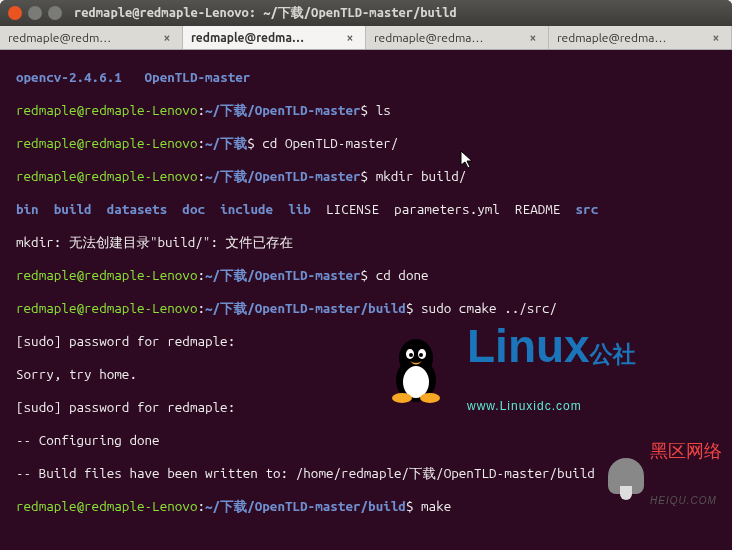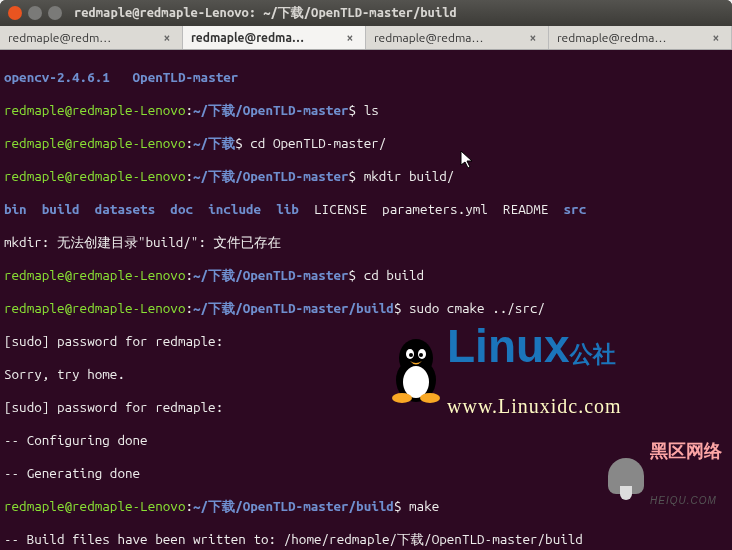--- a/index.html
+++ b/index.html
@@ -56,54 +56,54 @@
 .tab.active { background: #f5f4f2; font-weight: bold; }
 .tab-label { white-space: nowrap; overflow: hidden; text-overflow: ellipsis; flex: 1; }
 .tab-close {
   width: 14px; height: 14px; margin-left: 6px;
   display: flex; align-items: center; justify-content: center;
   color: #666; font-weight: bold;
 }
 .terminal {
   flex: 1;
   background: #2d0922;
-  padding: 2px 4px;
+  padding: 2px 16px;
   color: #d3d7cf;
   font-family: "Ubuntu Mono", "DejaVu Sans Mono", monospace;
   font-size: 13.5px;
   line-height: 16.5px;
   white-space: pre;
   overflow: hidden;
   position: relative;
 }
 .ln { display: block; }
 .blue { color: #6f8fcf; font-weight: bold; }
 .green { color: #8ae234; }
 .white { color: #eeeeec; }
 .watermark1 {
   position: absolute;
   top: 240px; left: 385px;
   display: flex; align-items: center;
   pointer-events: none;
 }
 .penguin { width: 62px; height: 70px; }
-.wm-text { margin-left: 0; }
+.wm-text { margin-left: 20px; }
 .wm-main { font-family: Arial, sans-serif; font-size: 46px; font-weight: bold; color: #1b75bb; line-height: 1; }
-.wm-sub { font-family: Liberation Serif, serif; font-size: 20px; color: #fef9c3; letter-spacing: 1px; margin-top: -4px; }
+.wm-sub { font-family: Liberation Sans, sans-serif; font-size: 12px; color: #5eead4; letter-spacing: 1px; margin-top: -4px; }
 .wm-cn { font-family: sans-serif; font-size: 23px; color: #1b75bb; font-weight: bold; }
 .watermark2 {
   position: absolute;
   bottom: 8px; right: 10px;
   display: flex; align-items: center;
   pointer-events: none;
 }
 .mushroom { width: 36px; height: 36px; background: #888; border-radius: 18px 18px 8px 8px; position: relative; }
 .mushroom::after { content: ""; position: absolute; width: 12px; height: 14px; background: #ddd; bottom: -6px; left: 12px; border-radius: 0 0 6px 6px; }
 .wm2-text { margin-left: 6px; font-family: sans-serif; }
-.wm2-main { font-size: 18px; font-weight: bold; color: #fca5a5; }
+.wm2-main { font-size: 18px; font-weight: normal; color: #ef4444; }
 .wm2-sub { font-size: 10px; color: #555; letter-spacing: 1px; font-style: italic; }
 .mouse-cursor {
   position: absolute;
   top: 100px; left: 460px;
   pointer-events: none;
 }
 </style>
 </head>
 <body>
 
@@ -134,29 +134,28 @@
     </div>
   </div>
 
   <div class="terminal">
 <span class="ln"><span class="blue">opencv-2.4.6.1</span>   <span class="blue">OpenTLD-master</span></span>
 <span class="ln"><span class="green">redmaple@redmaple-Lenovo</span><span class="white">:</span><span class="blue">~/下载/OpenTLD-master</span><span class="white">$</span><span class="white"> ls</span></span>
 <span class="ln"><span class="green">redmaple@redmaple-Lenovo</span><span class="white">:</span><span class="blue">~/下载</span><span class="white">$</span><span class="white"> cd OpenTLD-master/</span></span>
 <span class="ln"><span class="green">redmaple@redmaple-Lenovo</span><span class="white">:</span><span class="blue">~/下载/OpenTLD-master</span><span class="white">$</span><span class="white"> mkdir build/</span></span>
 <span class="ln"><span class="blue">bin</span>  <span class="blue">build</span>  <span class="blue">datasets</span>  <span class="blue">doc</span>  <span class="blue">include</span>  <span class="blue">lib</span>  <span class="white">LICENSE</span>  <span class="white">parameters.yml</span>  <span class="white">README</span>  <span class="blue">src</span></span>
 <span class="ln white">mkdir: 无法创建目录"build/": 文件已存在</span>
-<span class="ln"><span class="green">redmaple@redmaple-Lenovo</span><span class="white">:</span><span class="blue">~/下载/OpenTLD-master</span><span class="white">$</span><span class="white"> cd build</span></span>
+<span class="ln"><span class="green">redmaple@redmaple-Lenovo</span><span class="white">:</span><span class="blue">~/下载/OpenTLD-master</span><span class="white">$</span><span class="white"> cd done</span></span>
 <span class="ln"><span class="green">redmaple@redmaple-Lenovo</span><span class="white">:</span><span class="blue">~/下载/OpenTLD-master/build</span><span class="white">$</span><span class="white"> sudo cmake ../src/</span></span>
 <span class="ln white">[sudo] password for redmaple: </span>
 <span class="ln white">Sorry, try home.</span>
 <span class="ln white">[sudo] password for redmaple: </span>
 <span class="ln white">-- Configuring done</span>
-<span class="ln white">-- Generating done</span>
+<span class="ln white">-- Build files have been written to: /home/redmaple/下载/OpenTLD-master/build</span>
 <span class="ln"><span class="green">redmaple@redmaple-Lenovo</span><span class="white">:</span><span class="blue">~/下载/OpenTLD-master/build</span><span class="white">$</span><span class="white"> make</span></span>
-<span class="ln white">-- Build files have been written to: /home/redmaple/下载/OpenTLD-master/build</span>
 
 
 
 
 
 
 
 
 
 

